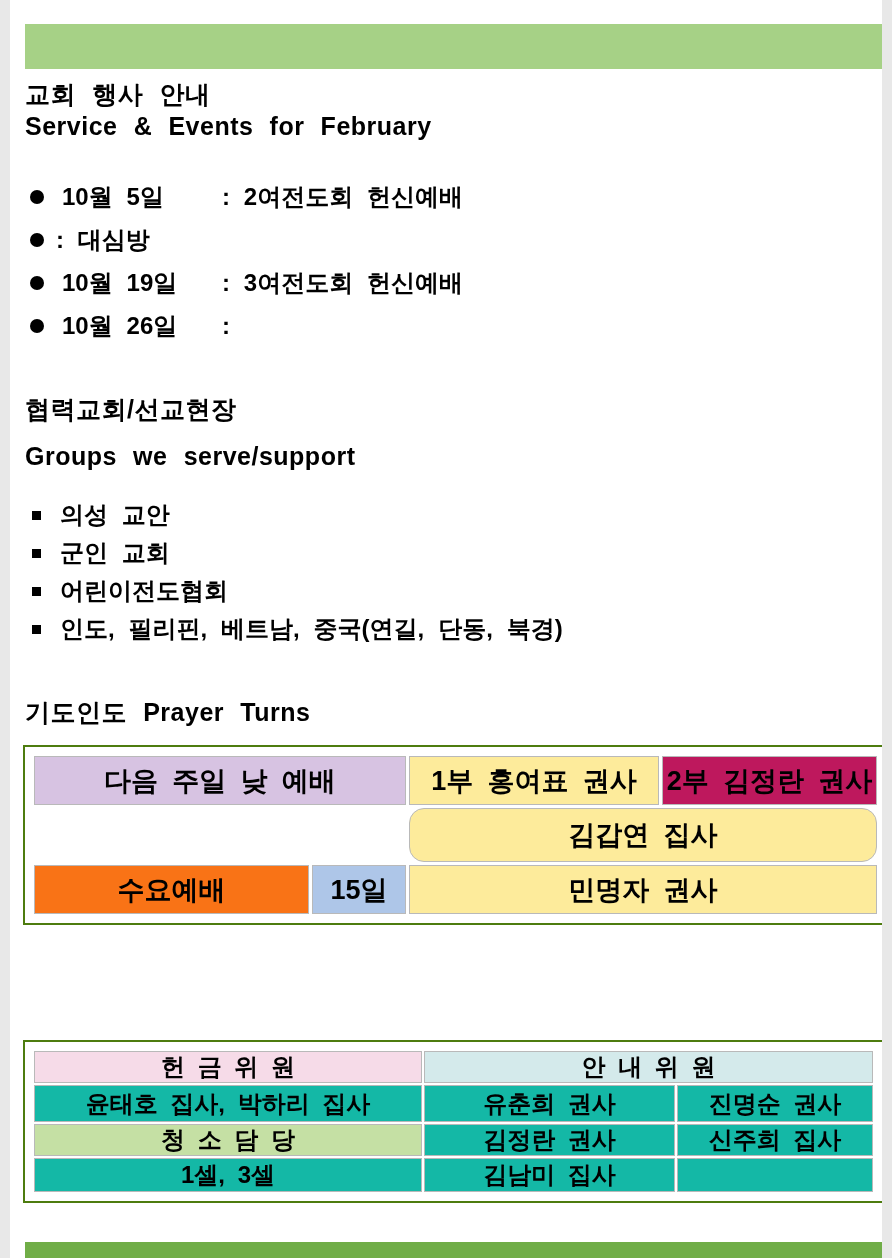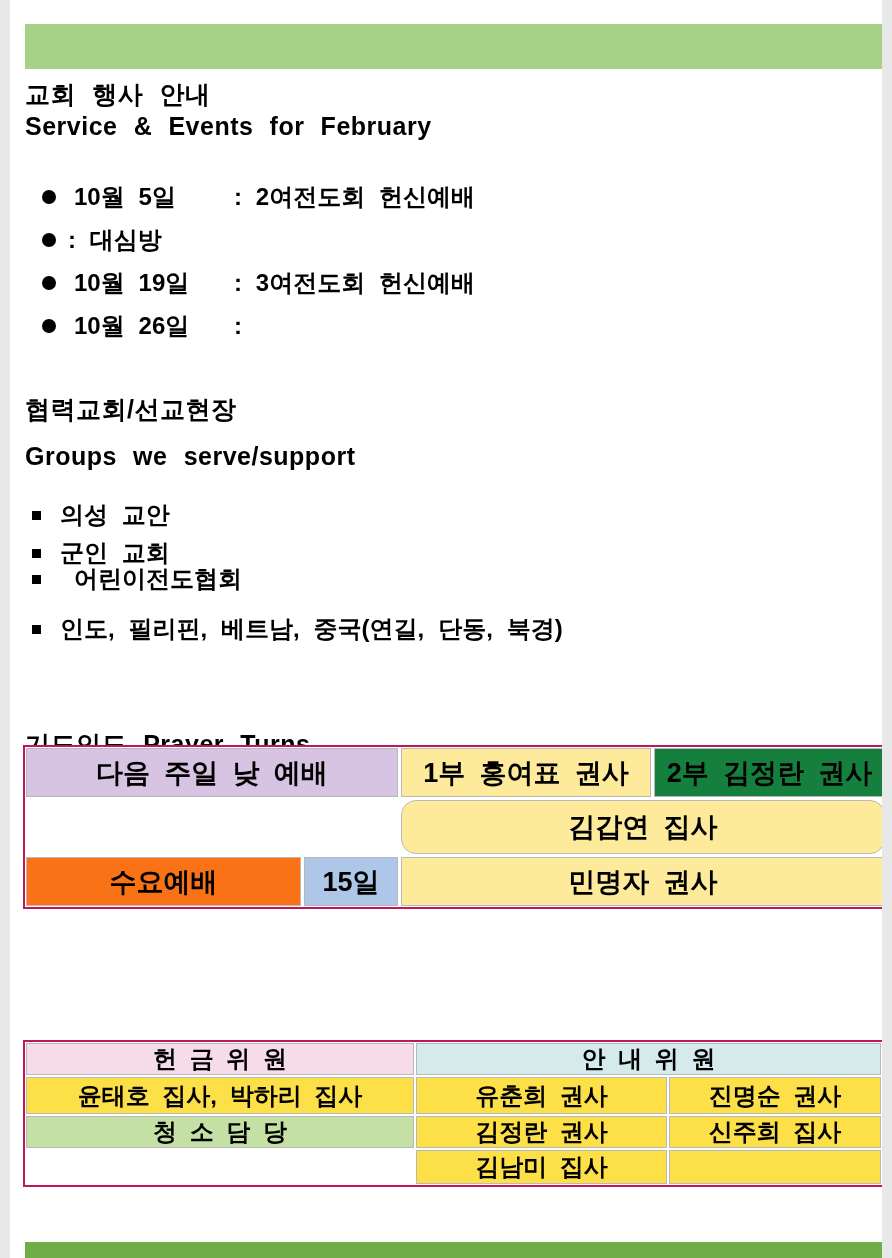--- a/index.html
+++ b/index.html
@@ -10,36 +10,36 @@
     font-weight:bold; color:#000;
   }
   .accent-bar { position:absolute; left:15px; width:877px; }
   .accent-bar.top { top:24px; height:45px; }
   .accent-bar.bottom { top:1242px; height:16px; }
 
   .heading { position:absolute; left:15px; font-size:25px; line-height:30px;
              letter-spacing:0.5px; word-spacing:0.35em; white-space:nowrap; }
 
   .evt-list { position:absolute; left:0; top:0; width:892px; }
-  .evt-item { position:absolute; left:32px; height:30px; display:flex; align-items:center;
+  .evt-item { position:absolute; left:20px; height:30px; display:flex; align-items:center;
               font-size:24px; word-spacing:0.3em; white-space:nowrap; }
   .evt-dot { width:14px; height:14px; border-radius:50%; background:#000; flex:0 0 14px; }
   .evt-date { display:inline-block; width:148px; margin-left:18px; }
   .evt-desc { display:inline-block; margin-left:12px; }
 
   .grp-item { position:absolute; left:22px; height:30px; display:flex; align-items:center;
               font-size:24px; word-spacing:0.3em; white-space:nowrap; }
   .grp-sq { width:9px; height:9px; background:#000; flex:0 0 9px; }
   .grp-label { display:inline-block; margin-left:19px; }
 
   .tbl { position:absolute; left:13px; display:grid; gap:3px; background:#ffffff;
-         border:2px solid #be185d; box-sizing:border-box; padding:1px; }
+         border:2px solid #4d7c0f; box-sizing:border-box; padding:9px; }
   .tbl .c { display:flex; align-items:center; justify-content:center;
             border:1px solid #b9b9b9; box-sizing:border-box;
-            white-space:nowrap; overflow:hidden; background:#fde047; }
+            white-space:nowrap; overflow:hidden; background:#14b8a6; }
   .tbl-prayer { top:745px; width:865px; grid-template-columns:275px 94px 250px 1fr;
                 grid-template-rows:49px 54px 49px; }
   .tbl-prayer .c { font-size:27px; word-spacing:0.25em; }
   .tbl-vol { top:1040px; width:861px; grid-template-columns:388px 251px 1fr;
              grid-template-rows:32px 37px 32px 34px; gap:2px; }
   .tbl-vol .c { font-size:24px; word-spacing:0.25em; }
 </style>
 </head>
 <body>
 
@@ -77,36 +77,36 @@
 
   <div>
     <div class="grp-item" style="top:500px;">
       <span class="grp-sq"></span>
       <span class="grp-label">의성 교안</span>
     </div>
     <div class="grp-item" style="top:538px;">
       <span class="grp-sq"></span>
       <span class="grp-label">군인 교회</span>
     </div>
-    <div class="grp-item" style="top:564px;gap:14px;">
+    <div class="grp-item" style="top:576px;">
       <span class="grp-sq"></span>
       <span class="grp-label">어린이전도협회</span>
     </div>
     <div class="grp-item" style="top:614px;">
       <span class="grp-sq"></span>
       <span class="grp-label">인도, 필리핀, 베트남, 중국(연길, 단동, 북경)</span>
     </div>
   </div>
 
-  <div class="heading" style="top:697px;margin-top:32px;">기도인도 Prayer Turns</div>
+  <div class="heading" style="top:697px;">기도인도 Prayer Turns</div>
 
   <div class="tbl tbl-prayer">
     <div class="c" style="grid-area: 1 / 1 / auto / span 2; background-color: rgb(215, 195, 226);">다음 주일 낮 예배</div>
     <div class="c" style="grid-area: 1 / 3; background-color: rgb(253, 235, 155);">1부 홍여표 권사</div>
-    <div class="c" style="grid-area: 1 / 4; background-color: #15803d;">2부 김정란 권사</div>
+    <div class="c" style="grid-area: 1 / 4; background-color: #be185d;">2부 김정란 권사</div>
 
     <div class="c" style="grid-area: 2 / 3 / auto / span 2; background-color: rgb(253, 235, 155); border-radius: 15px;">김갑연 집사</div>
 
     <div class="c" style="grid-area: 3 / 1; background-color: #f97316;">수요예배</div>
     <div class="c" style="grid-area: 3 / 2; background-color: rgb(174, 198, 232);">15일</div>
     <div class="c" style="grid-area: 3 / 3 / auto / span 2; background-color: rgb(253, 235, 155);">민명자 권사</div>
   </div>
 
 
   <div class="tbl tbl-vol">
@@ -114,19 +114,20 @@
     <div class="c" style="grid-area: 1 / 2 / auto / span 2; background-color: rgb(212, 234, 235);">안 내 위 원</div>
 
     <div class="c" style="grid-column:1; grid-row:2;">윤태호 집사, 박하리 집사</div>
     <div class="c" style="grid-column:2; grid-row:2;">유춘희 권사</div>
     <div class="c" style="grid-column:3; grid-row:2;">진명순 권사</div>
 
     <div class="c" style="grid-area: 3 / 1; background-color: rgb(197, 224, 164);">청 소 담 당</div>
     <div class="c" style="grid-column:2; grid-row:3;">김정란 권사</div>
     <div class="c" style="grid-column:3; grid-row:3;">신주희 집사</div>
 
+    <div class="c" style="grid-column:1; grid-row:4;">1셀, 3셀</div>
     <div class="c" style="grid-column:2; grid-row:4;">김남미 집사</div>
     <div class="c" style="grid-column:3; grid-row:4;"></div>
   </div>
 
   <div class="accent-bar bottom" style="background-color: rgb(112, 173, 71);"></div>
 
 </div>
 
 </body></html>

